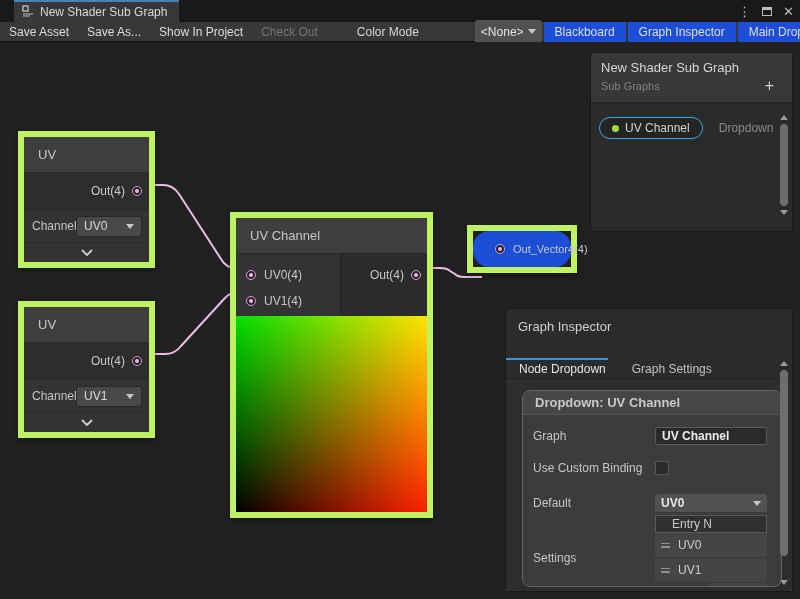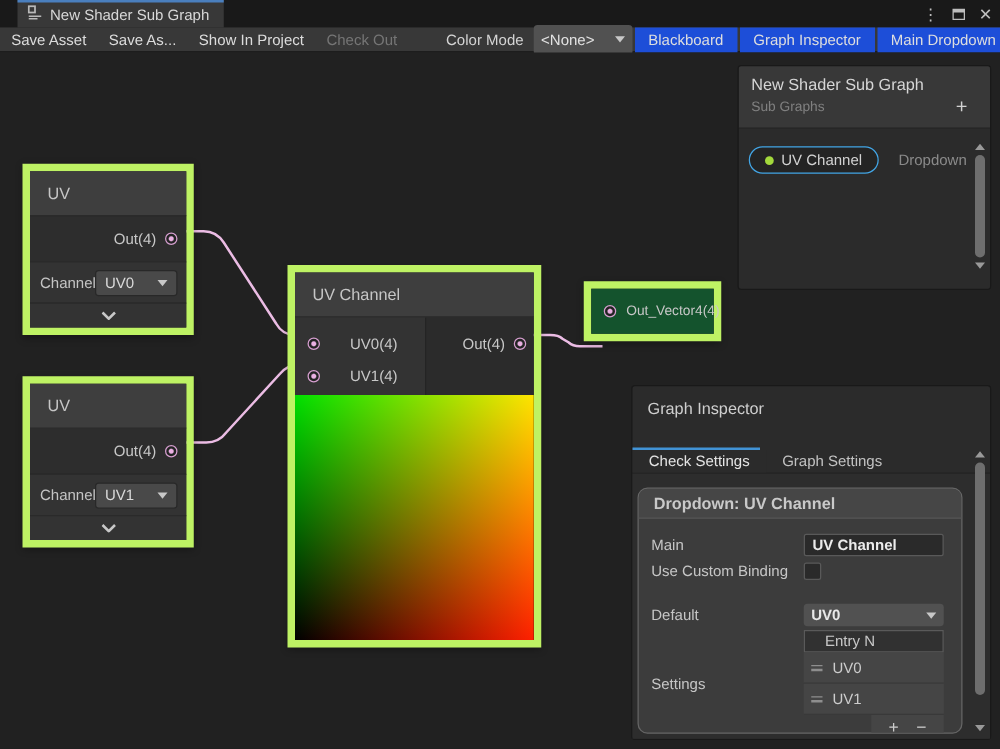--- a/index.html
+++ b/index.html
@@ -17,21 +17,21 @@
   .close-glyph { color:#bdbdbd; font-size:13px; line-height:1; }
 
   
   .toolbar { position:absolute; left:0; top:22px; width:800px; height:20px; background:#383838;
     border-bottom:1px solid #141414; display:flex; align-items:center; font-size:12px; color:#dcdcdc; }
   .tb-item { padding:0 9px; white-space:nowrap; }
   .tb-sep { width:1px; height:14px; background:#2a2a2a; }
   .tb-disabled { color:#757575; }
   .tb-label { padding:0 8px 0 30px; color:#d4d4d4; white-space:nowrap; }
   .tb-dd { width:96px; height:16px; background:#515151; border-radius:3px; display:flex;
-    align-items:center; padding:12px 6px; gap:16px; }
+    align-items:center; padding:12px 6px; gap:4px;margin-left:48px; }
   .tb-dd span { flex:1; font-size:12px; color:#e2e2e2; }
   .caret { width:0; height:0; border-left:4px solid transparent; border-right:4px solid transparent;
     border-top:5px solid #c8c8c8; }
   .tb-right { margin-left:auto; display:flex; height:20px; }
   .tb-btn { background:#1d4ed8; height:20px; display:flex; align-items:center; padding:0 11px;
     margin-left:2px; color:#dedede; white-space:nowrap; }
 
   
   .graph { position:absolute; left:0; top:42px; width:800px; height:557px; background:#212121; }
   svg.wires { position:absolute; left:0; top:0; z-index:1; }
@@ -49,28 +49,28 @@
   .ctrl-label { width:44px; overflow:hidden; white-space:nowrap; font-size:12px; color:#c4c4c4; }
   .node-dd { flex:1; height:21px; background:#494949; border:1px solid #282828; border-radius:3px;
     display:flex; align-items:center; padding:0 7px; gap:4px; }
   .node-dd span { flex:1; font-size:12px; color:#dadada; }
   .collapse-row { height:20px; background:#333333; border-top:1px solid #2a2a2a;
     display:flex; align-items:center; justify-content:center; }
 
   .uvch-body { display:flex; height:62px; }
   .uvch-left { width:105px; background:#333333; border-right:1px solid #242424; padding-top:8px; }
   .uvch-right { flex:1; background:#2b2b2b; padding-top:8px; }
-  .in-row { height:26px; display:flex; align-items:center; gap:24px; padding-left:10px;
+  .in-row { height:26px; display:flex; align-items:center; gap:8px; padding-left:10px;
     font-size:12px; color:#c8c8c8; }
   .uvch-out { height:26px; display:flex; align-items:center; justify-content:flex-end; gap:7px;
     padding-right:6px; font-size:12px; color:#c8c8c8; }
   .preview { height:196px; }
 
-  .outnode-body { height:36px; background:#14532d; display:flex; align-items:center; gap:8px;
-    padding-left:10px; font-size:11px; color:#c8c8c8; white-space:nowrap; }
+  .outnode-body { height:36px; background:#1d4ed8; display:flex; align-items:center; gap:8px;
+    padding-left:22px; font-size:11px; color:#c8c8c8; white-space:nowrap;border-radius:16px; }
 
   
   .blackboard { position:absolute; left:590px; top:10px; width:203px; height:180px; z-index:3;
     background:#2b2b2b; border:1px solid #191919; border-radius:3px; overflow:hidden; }
   .bb-header { height:50px; background:#383838; border-bottom:1px solid #222; padding:7px 10px 0 10px; }
   .bb-title { font-size:13px; color:#d6d6d6; }
   .bb-sub-row { display:flex; align-items:center; margin-top:3px; }
   .bb-subtitle { font-size:11px; color:#808080; flex:1; }
   .bb-add { font-size:16px; color:#d2d2d2; padding-right:8px; line-height:1; }
   .bb-row { position:absolute; left:0; top:60px; width:100%; height:30px; display:flex; align-items:center; }
@@ -89,21 +89,21 @@
   
   .inspector { position:absolute; left:505px; top:266px; width:288px; height:284px; z-index:3;
     background:#2b2b2b; border:1px solid #191919; border-radius:3px; }
   .gi-title { padding:10px 0 0 12px; font-size:13px; color:#cfcfcf; }
   .gi-accent { position:absolute; left:0; top:49px; width:102px; height:2px; }
   .gi-tabs { position:absolute; left:0; top:51px; width:100%; height:19px; display:flex;
     border-bottom:1px solid #222; }
   .gi-tab { padding:0 13px; display:flex; align-items:center; font-size:12px; color:#c2c2c2; }
   .gi-tab.active { color:#e4e4e4; background:#2b2b2b; }
   .gi-content { position:absolute; left:0; top:70px; width:100%; height:212px; background:#2d2d2d; }
-  .box { position:absolute; left:4px; top:11px; width:260px; height:197px; background:#3c3c3c;
+  .box { position:absolute; left:16px; top:11px; width:260px; height:197px; background:#3c3c3c;
     border:1px solid #666; border-radius:8px; overflow:hidden; }
   .box-header { height:24px; background:#464646; border-bottom:1px solid #555; display:flex;
     align-items:center; padding-left:12px; font-size:13px; font-weight:bold; color:#c9c9c9; }
   .prow { display:flex; padding-left:10px; }
   .plabel { width:122px; font-size:12px; color:#c6c6c6; }
   .pctrl { width:112px; }
   .txt-input { width:112px; height:18px; background:#2a2a2a; border:1px solid #595959; border-radius:2px;
     display:flex; align-items:center; padding-left:6px; font-size:12px; font-weight:bold; color:#ececec; }
   .chk { width:14px; height:14px; background:#2a2a2a; border:1px solid #595959; border-radius:2px; }
   .dd { width:112px; height:18px; background:#515151; border-radius:3px; display:flex; align-items:center;
@@ -262,35 +262,35 @@
       <i class="sb-up"></i>
       <i class="sb-thumb" style="height:82px;"></i>
       <i class="sb-down"></i>
     </div>
   </div>
 
   <div class="inspector">
     <div class="gi-title">Graph Inspector</div>
     <div class="gi-accent" style="background: rgb(65, 147, 214);"></div>
     <div class="gi-tabs">
-      <span class="gi-tab active">Check Settings</span>
+      <span class="gi-tab active">Node Dropdown</span>
       <span class="gi-tab">Graph Settings</span>
     </div>
     <div class="gi-content">
       <div class="box">
         <div class="box-header">Dropdown: UV Channel</div>
 
         <div class="prow" style="margin-top:10px; height:22px; align-items:center;">
-          <span class="plabel">Main</span>
+          <span class="plabel">Graph</span>
           <span class="pctrl">
             <span class="txt-input">UV Channel</span>
           </span>
         </div>
 
-        <div class="prow" style="margin-top:3px; height:30px;">
+        <div class="prow" style="margin-top:14px; height:30px;">
           <span class="plabel" style="line-height:14px;">Use Custom Binding</span>
           <span class="pctrl">
             <span class="chk" style="display:block;"></span>
           </span>
         </div>
 
         <div class="prow" style="margin-top:2px; height:20px; align-items:center;">
           <span class="plabel">Default</span>
           <span class="pctrl">
             <span class="dd">

